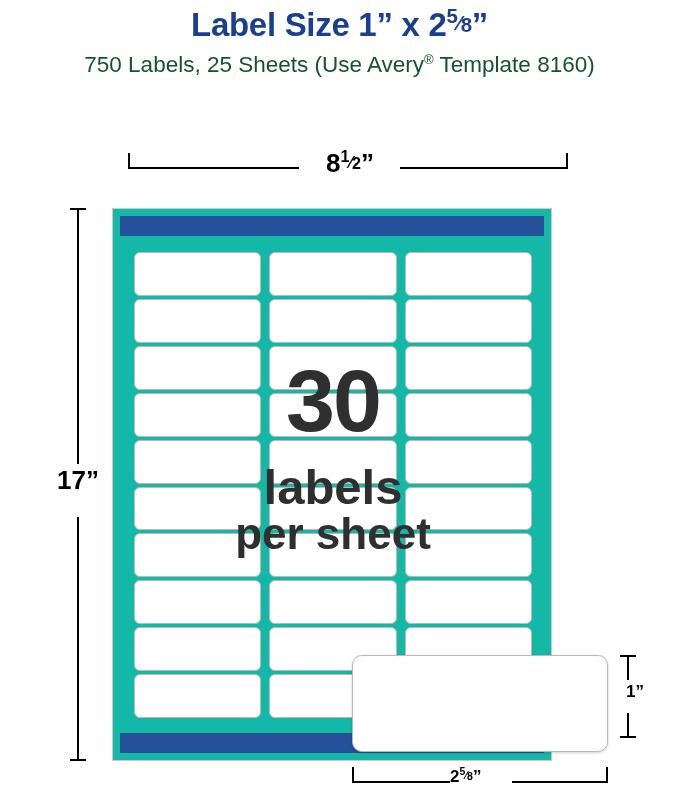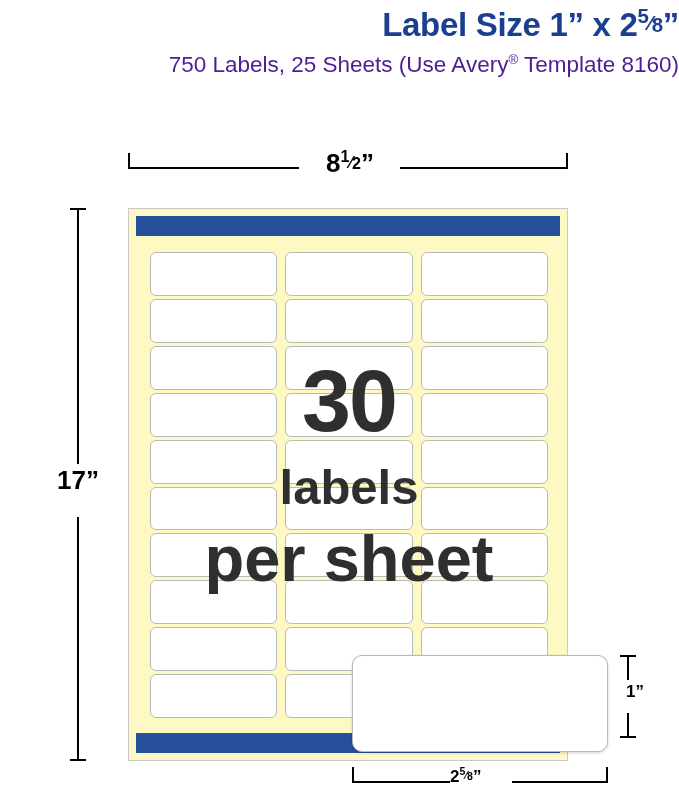--- a/index.html
+++ b/index.html
@@ -15,58 +15,58 @@
     overflow: hidden;
     position: relative;
   }
 
   
   #header {
     position: absolute;
     top: 0;
     left: 0;
     width: 679px;
-    text-align: right;
+    text-align: center;
   }
   #title {
     font-size: 33px;
     font-weight: bold;
     color: #1a3f8f;
     letter-spacing: -0.3px;
     margin-top: 6px;
     line-height: 1.15;
     white-space: nowrap;
   }
   #subtitle {
     font-size: 22.5px;
-    color: #4c1d95;
+    color: #14532d;
     margin-top: 8px;
     white-space: nowrap;
   }
   .frac {
     display: inline-block;
     font-size: 0.62em;
     line-height: 1;
     vertical-align: 0.12em;
     position: relative;
     top: -0.18em;
   }
   .frac sup { font-size: 1em; vertical-align: 0.35em; }
   .frac .slash { font-size: 1em; }
   .frac sub { font-size: 1em; vertical-align: -0.08em; }
   .reg { font-size: 0.58em; vertical-align: 0.6em; }
 
   
   #sheet {
     position: absolute;
-    left: 128px;
+    left: 112px;
     top: 208px;
     width: 440px;
     height: 553px;
-    background: #fef9c3;
+    background: #14b8a6;
     border: 1px solid #c9c9c9;
     box-sizing: border-box;
   }
   .blue-band {
     position: absolute;
     left: 7px;
     width: 424px;
     height: 20px;
     background: #27509b;
   }
@@ -109,25 +109,24 @@
     letter-spacing: -2px;
   }
   #labels-word {
     font-size: 49px;
     font-weight: bold;
     color: #2f2f2f;
     line-height: 1.0;
     margin-top: 20px;
   }
   #per-sheet-word {
-    font-size: 65px;
+    font-size: 44px;
     font-weight: bold;
     color: #2f2f2f;
     line-height: 1.0;
-    margin-top: 14px;
   }
 
   
   #callout-label {
     position: absolute;
     left: 352px;
     top: 655px;
     width: 256px;
     height: 97px;
     background: #ffffff;

